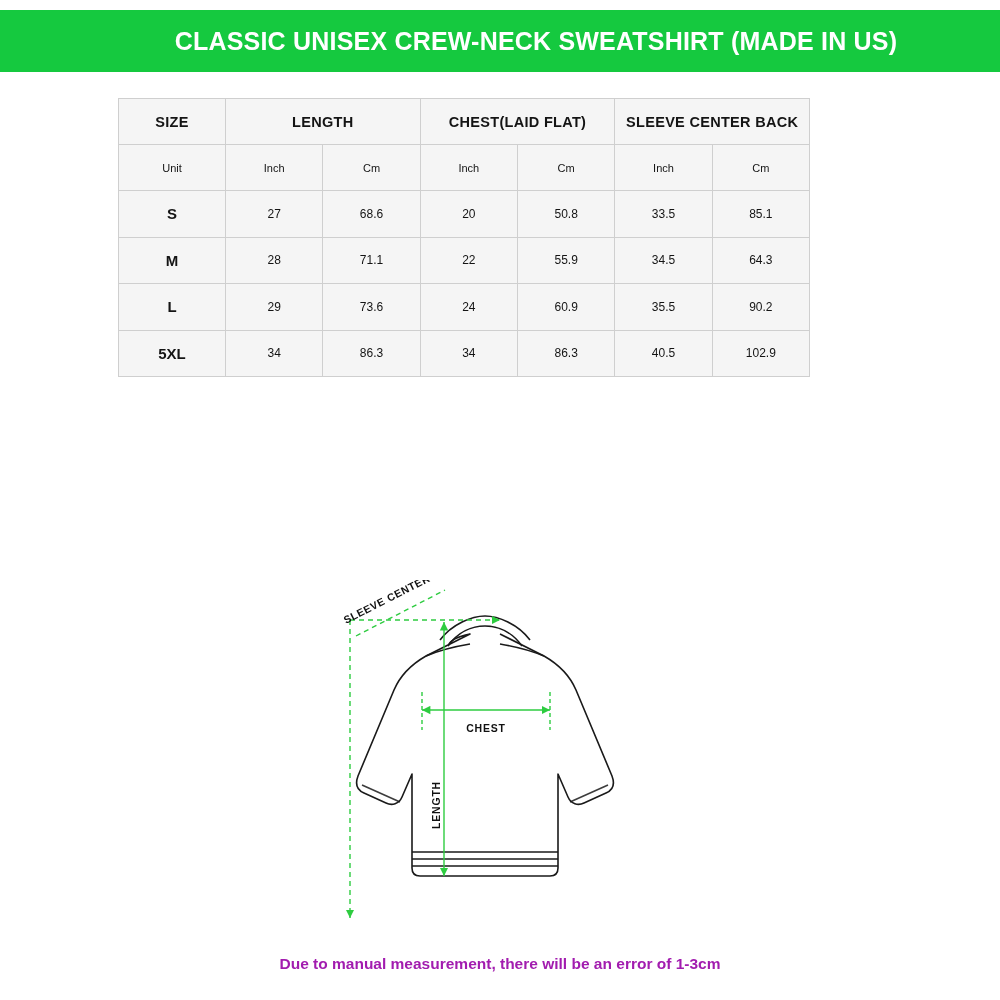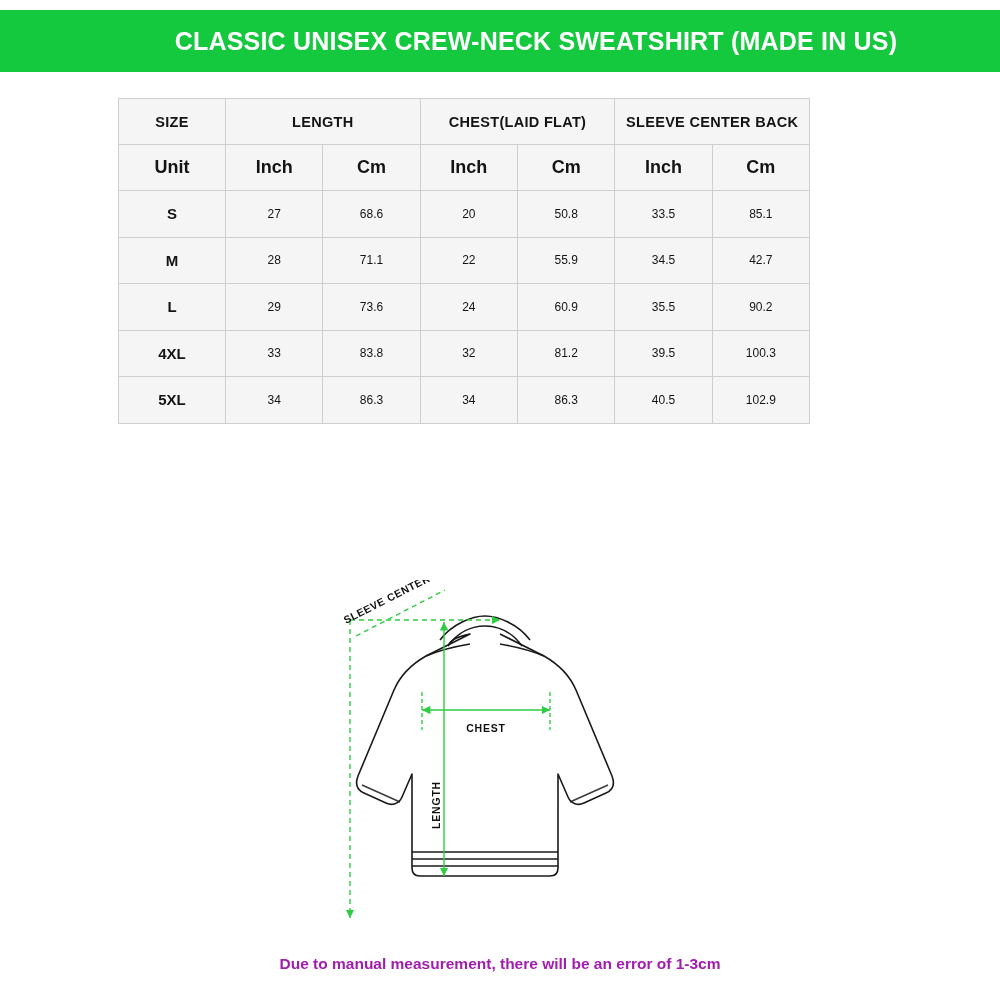--- a/index.html
+++ b/index.html
@@ -80,22 +80,22 @@
     font-size: 12px;
   }
   table.size-table tbody tr td {
     height: 45.5px;
   }
   .col-size { width: 106px; }
   .col-unit { width: 110px; }
 
   
   tr.unit-row td {
-    font-weight: bold;
-    font-size: 18px;
+    font-weight: normal;
+    font-size: 11px;
   }
 
   
   .illu {
     position: absolute;
     left: 300px;
     top: 580px;
     width: 420px;
     height: 345px;
   }
@@ -151,39 +151,30 @@
           <td class="val">33.5</td>
           <td class="val">85.1</td>
         </tr>
         <tr>
           <td class="sizecell">M</td>
           <td class="val">28</td>
           <td class="val">71.1</td>
           <td class="val">22</td>
           <td class="val">55.9</td>
           <td class="val">34.5</td>
-          <td class="val">42.7</td>
+          <td class="val">64.3</td>
         </tr>
         <tr>
           <td class="sizecell">L</td>
           <td class="val">29</td>
           <td class="val">73.6</td>
           <td class="val">24</td>
           <td class="val">60.9</td>
           <td class="val">35.5</td>
           <td class="val">90.2</td>
-        </tr>
-        <tr>
-          <td class="sizecell">4XL</td>
-          <td class="val">33</td>
-          <td class="val">83.8</td>
-          <td class="val">32</td>
-          <td class="val">81.2</td>
-          <td class="val">39.5</td>
-          <td class="val">100.3</td>
         </tr>
         <tr>
           <td class="sizecell">5XL</td>
           <td class="val">34</td>
           <td class="val">86.3</td>
           <td class="val">34</td>
           <td class="val">86.3</td>
           <td class="val">40.5</td>
           <td class="val">102.9</td>
         </tr>

